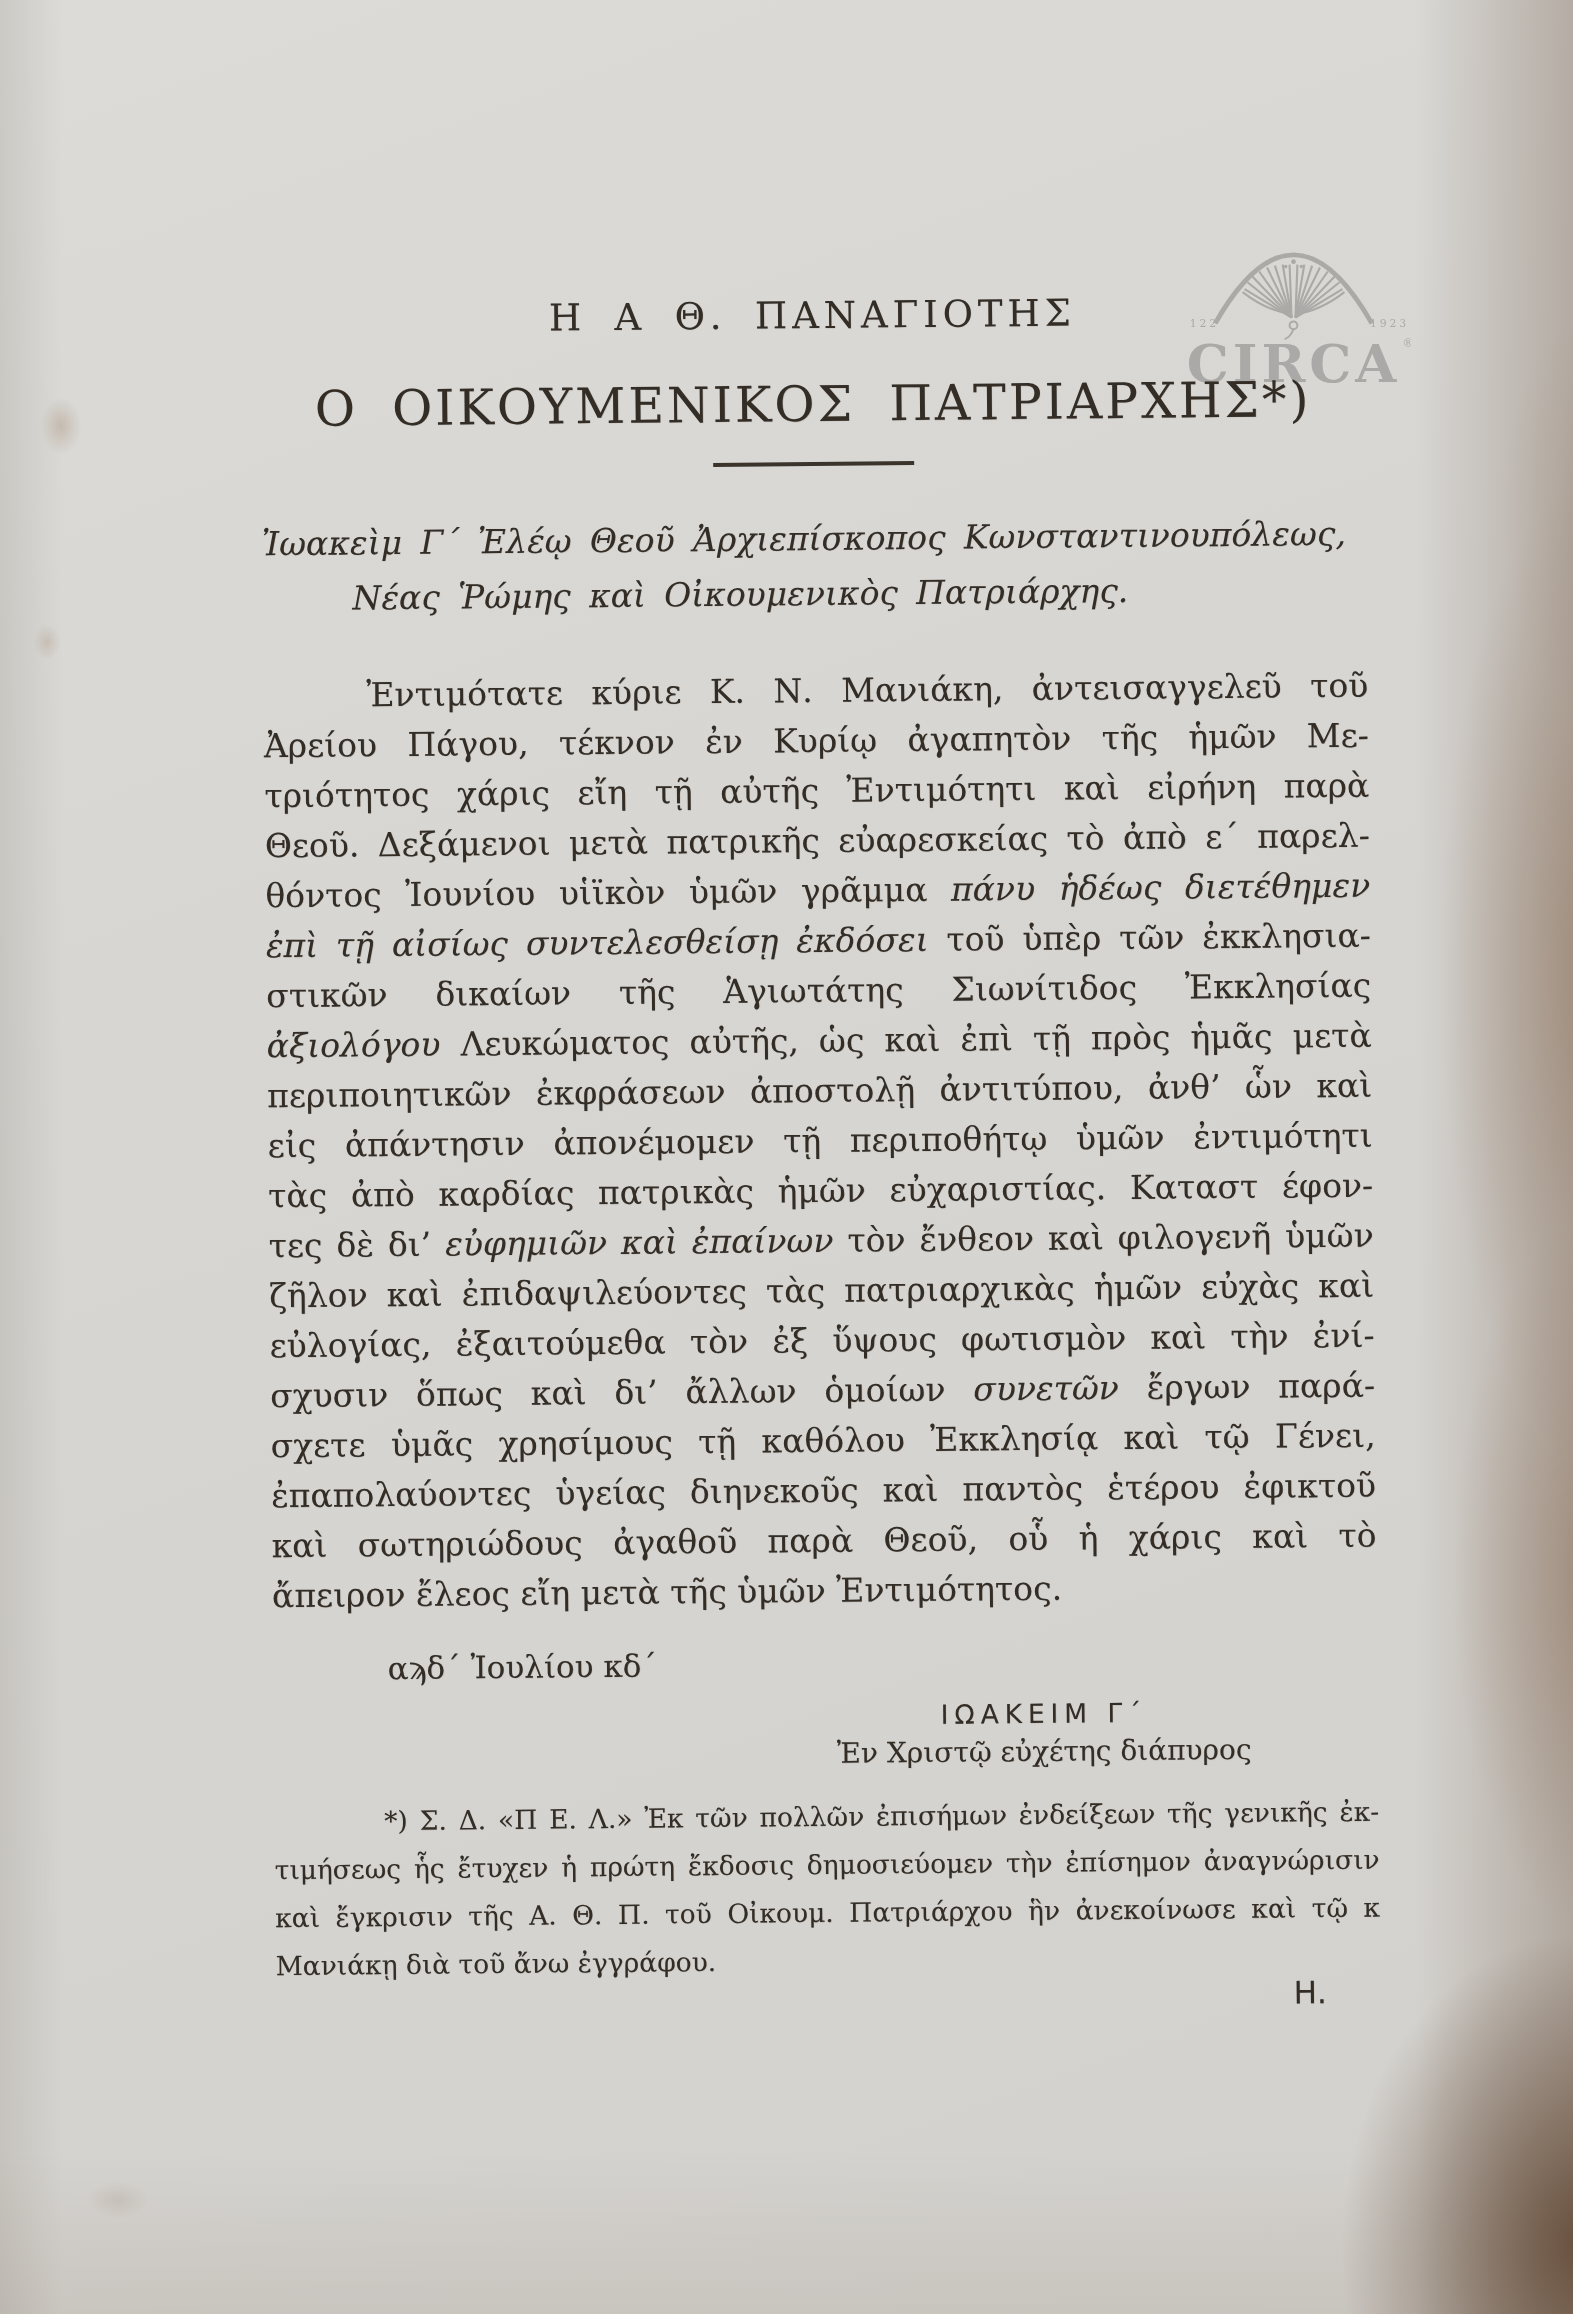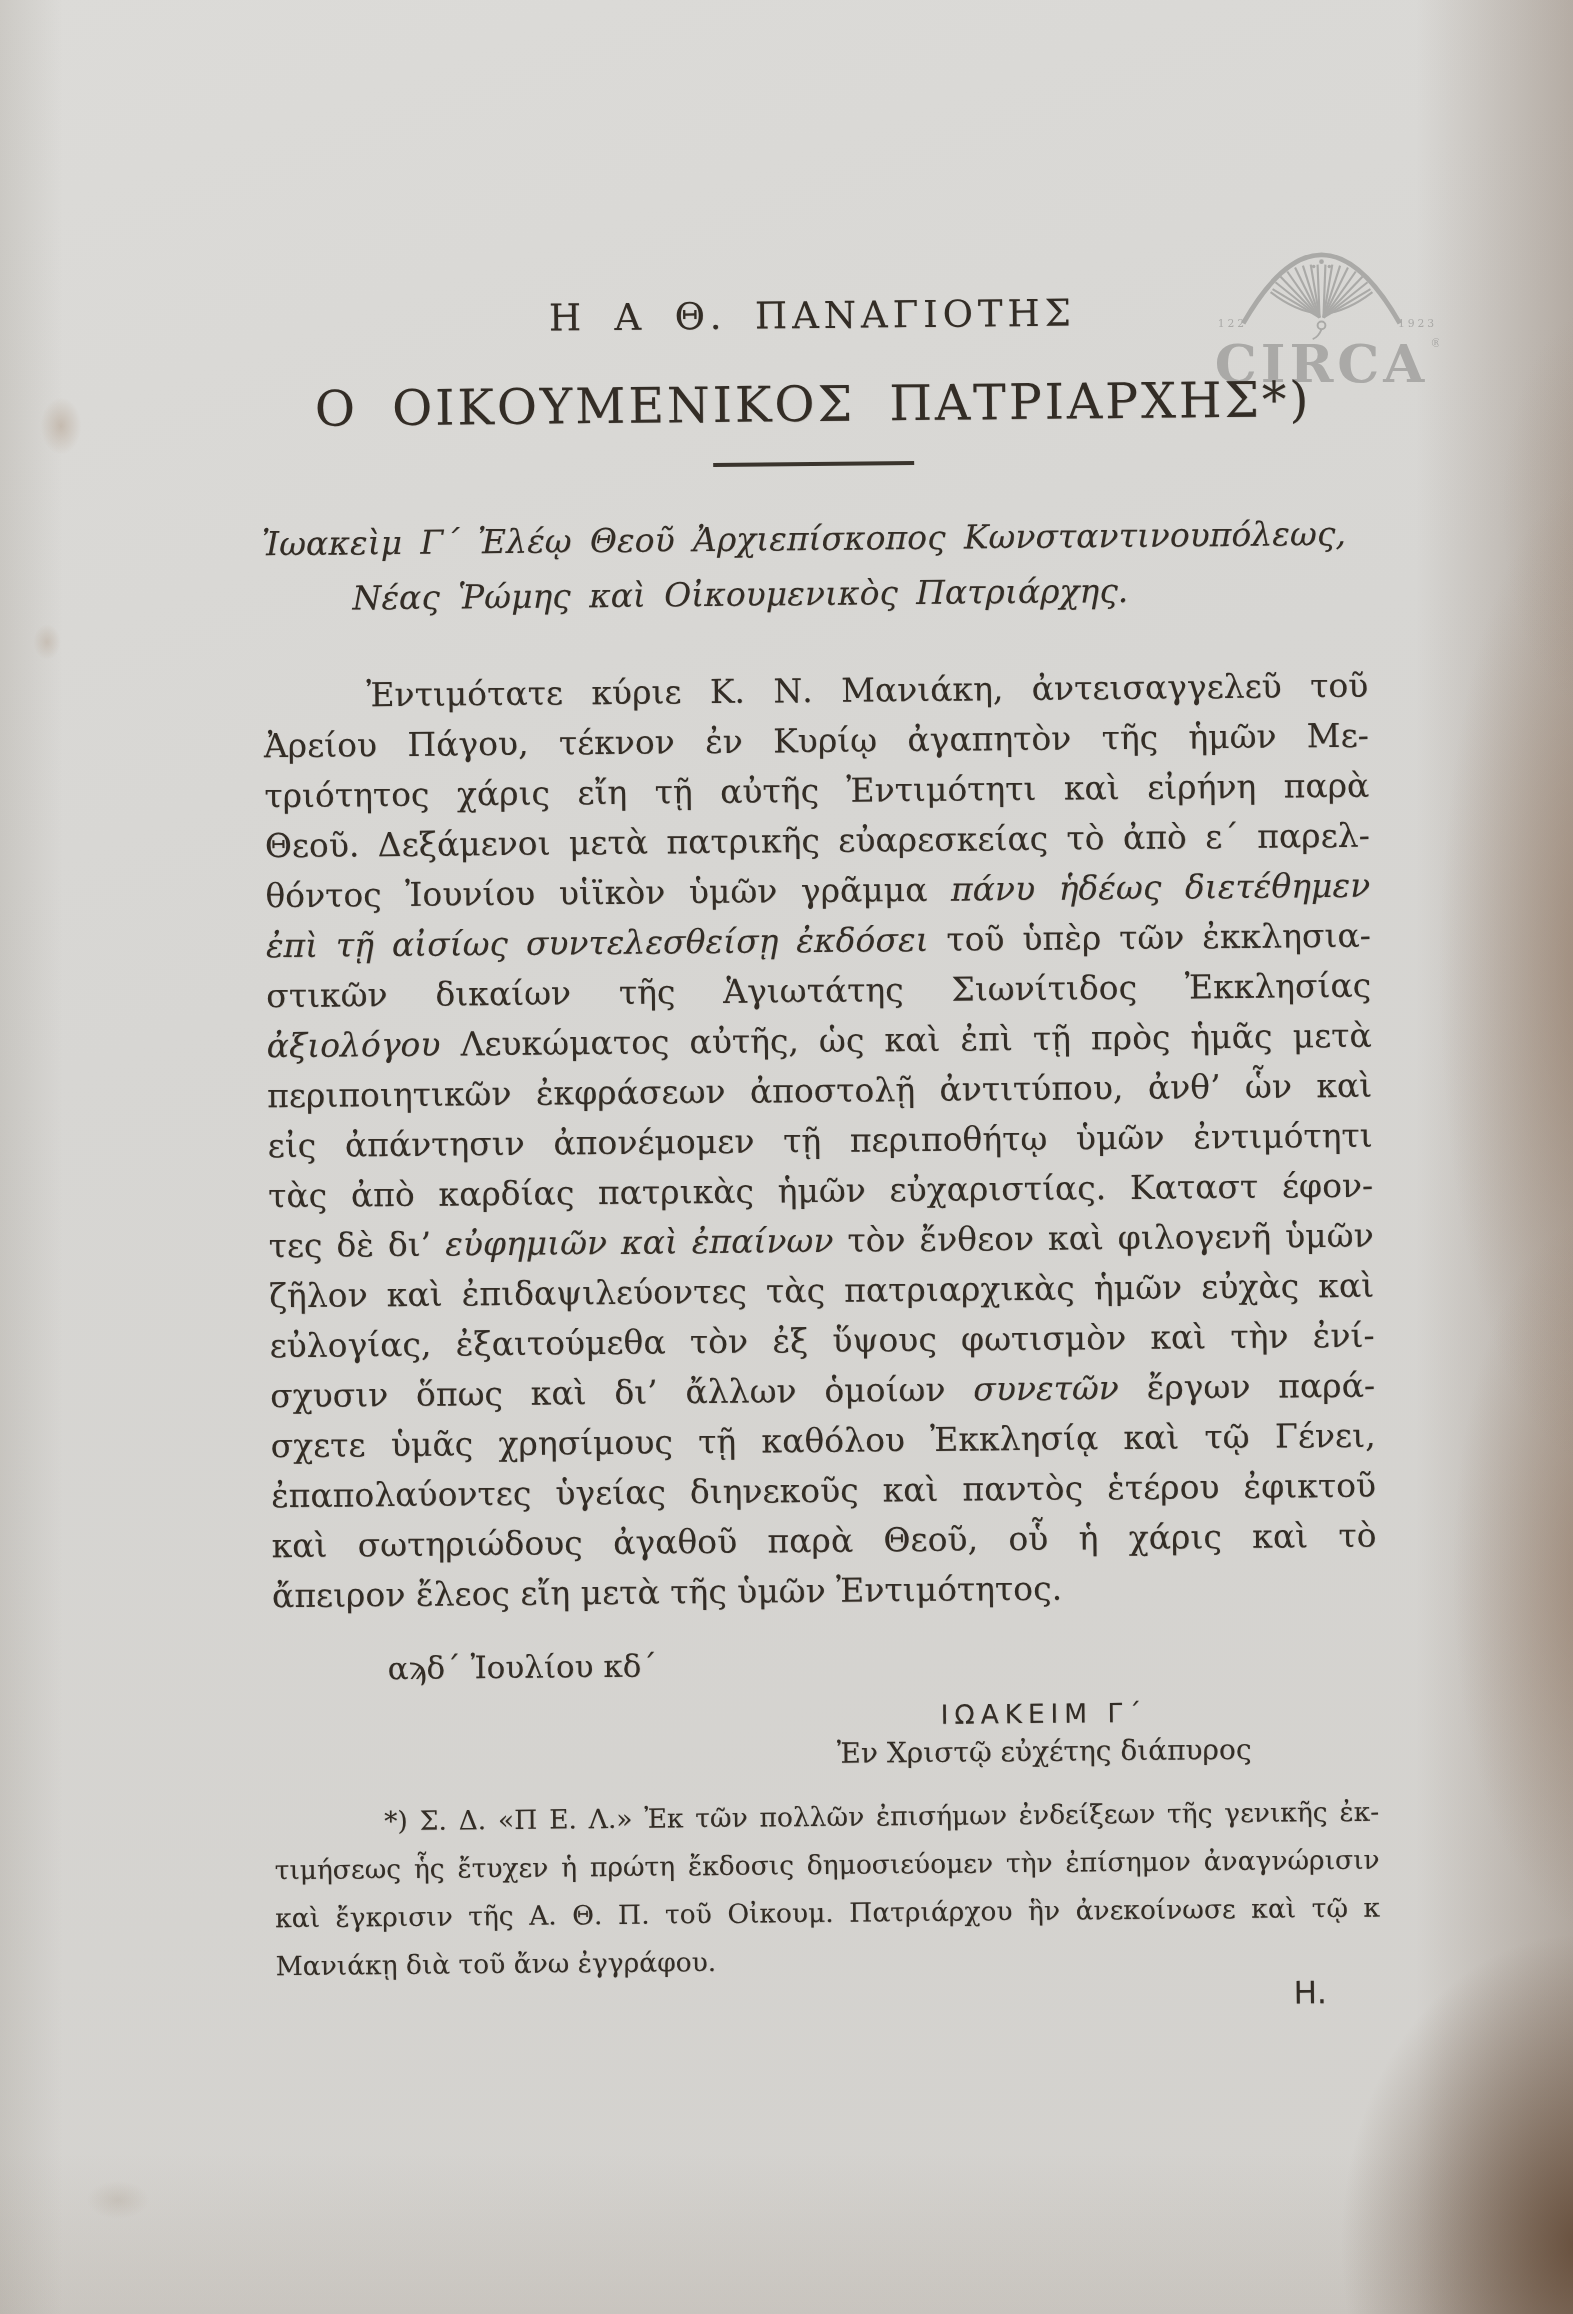--- a/index.html
+++ b/index.html
@@ -21,21 +21,21 @@
       radial-gradient(206px 510px at 101.5% 68%, rgba(133,99,72,.40), rgba(133,99,72,0) 70%),
       radial-gradient(147px 294px at 102% 22%, rgba(140,110,85,.18), rgba(140,110,85,0) 70%),
       linear-gradient(to right, rgba(0,0,0,0) 90%, rgba(96,70,50,.30) 100%),
       radial-gradient(29px 41px at 61px 426px, rgba(150,118,88,.30), rgba(150,118,88,0) 70%),
       radial-gradient(19.6px 25.5px at 47px 642px, rgba(150,118,88,.22), rgba(150,118,88,0) 70%),
       radial-gradient(45px 27.4px at 118px 2200px, rgba(140,118,92,.16), rgba(140,118,92,0) 70%),
       linear-gradient(to right, rgba(120,110,95,.16), rgba(120,110,95,0) 4%),
       linear-gradient(to bottom, rgba(120,100,80,0) 93%, rgba(120,100,80,.12) 100%);
   }
   .watermark{
-    position:absolute;left:1204px;top:245px;width:235px;height:147px;
+    position:absolute;left:1176px;top:245px;width:235px;height:147px;
     opacity:.62;pointer-events:none;
   }
   .content{
     position:absolute;left:268px;top:0;width:1105px;
     transform:rotate(-0.55deg);
     transform-origin:549px 1176px;
     text-shadow:0.3px 0.3px 0.7px rgba(60,50,40,.30);
   }
   .title1{
     margin:294px 0 0 0;text-align:center;font-weight:normal;

